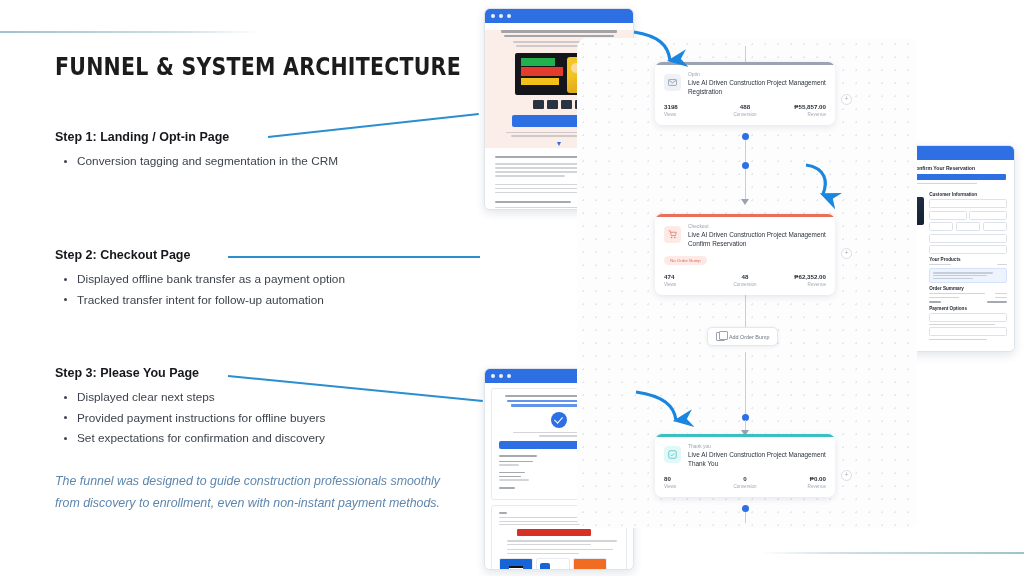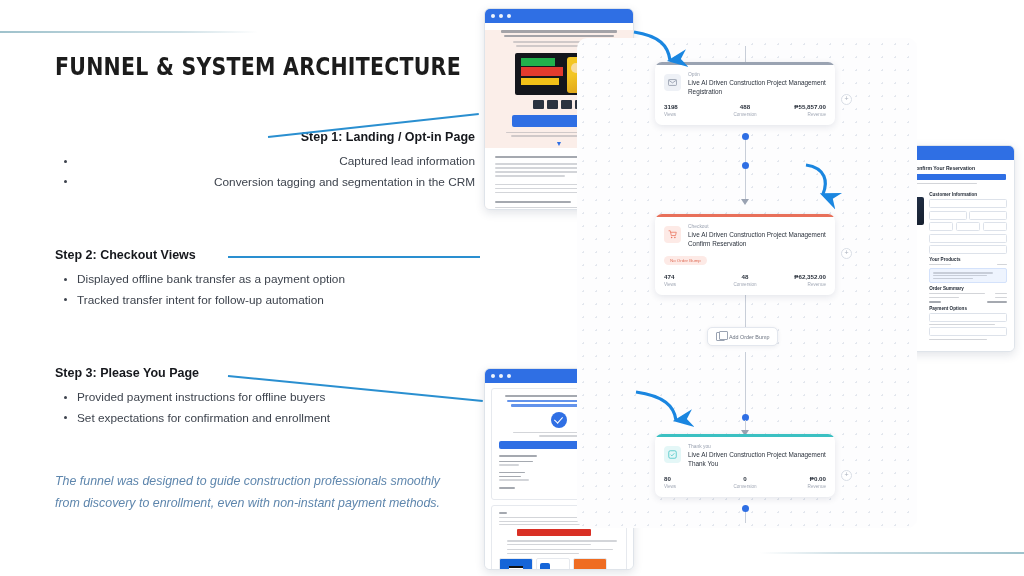--- a/index.html
+++ b/index.html
@@ -152,41 +152,41 @@
 </head>
 <body>
 
 <div class="deco-line" id="deco-top"></div>
 <div class="deco-line" id="deco-bottom"></div>
 
 <div id="left">
   <div id="page-title">FUNNEL &amp; SYSTEM ARCHITECTURE</div>
 </div>
 
-<div class="step-block" style="left:55px;top:130px;text-align:right;">
+<div class="step-block" style="left:55px;top:130px;">
   <div class="step-head">Step 1: Landing / Opt-in Page</div>
   <ul class="step-list">
-    <li>Captured lead information</li>
     <li>Conversion tagging and segmentation in the CRM</li>
   </ul>
 </div>
 
 <div class="step-block" style="left:55px;top:248px;">
-  <div class="step-head">Step 2: Checkout Views</div>
+  <div class="step-head">Step 2: Checkout Page</div>
   <ul class="step-list">
     <li>Displayed offline bank transfer as a payment option</li>
     <li>Tracked transfer intent for follow-up automation</li>
   </ul>
 </div>
 
 <div class="step-block" style="left:55px;top:366px;">
   <div class="step-head">Step 3: Please You Page</div>
   <ul class="step-list">
+    <li>Displayed clear next steps</li>
     <li>Provided payment instructions for offline buyers</li>
-    <li>Set expectations for confirmation and enrollment</li>
+    <li>Set expectations for confirmation and discovery</li>
   </ul>
 </div>
 
 <div id="caption">The funnel was designed to guide construction professionals smoothly from discovery to enrollment, even with non-instant payment methods.</div>
 
 <div class="conn" style="left:268px;top:136px;width:212px;transform:rotate(-6.2deg);"></div>
 <div class="conn" style="left:228px;top:256px;width:252px;"></div>
 <div class="conn" style="left:228px;top:375px;width:256px;transform:rotate(5.6deg);"></div>
 
 <div class="mock" id="mock-landing">

